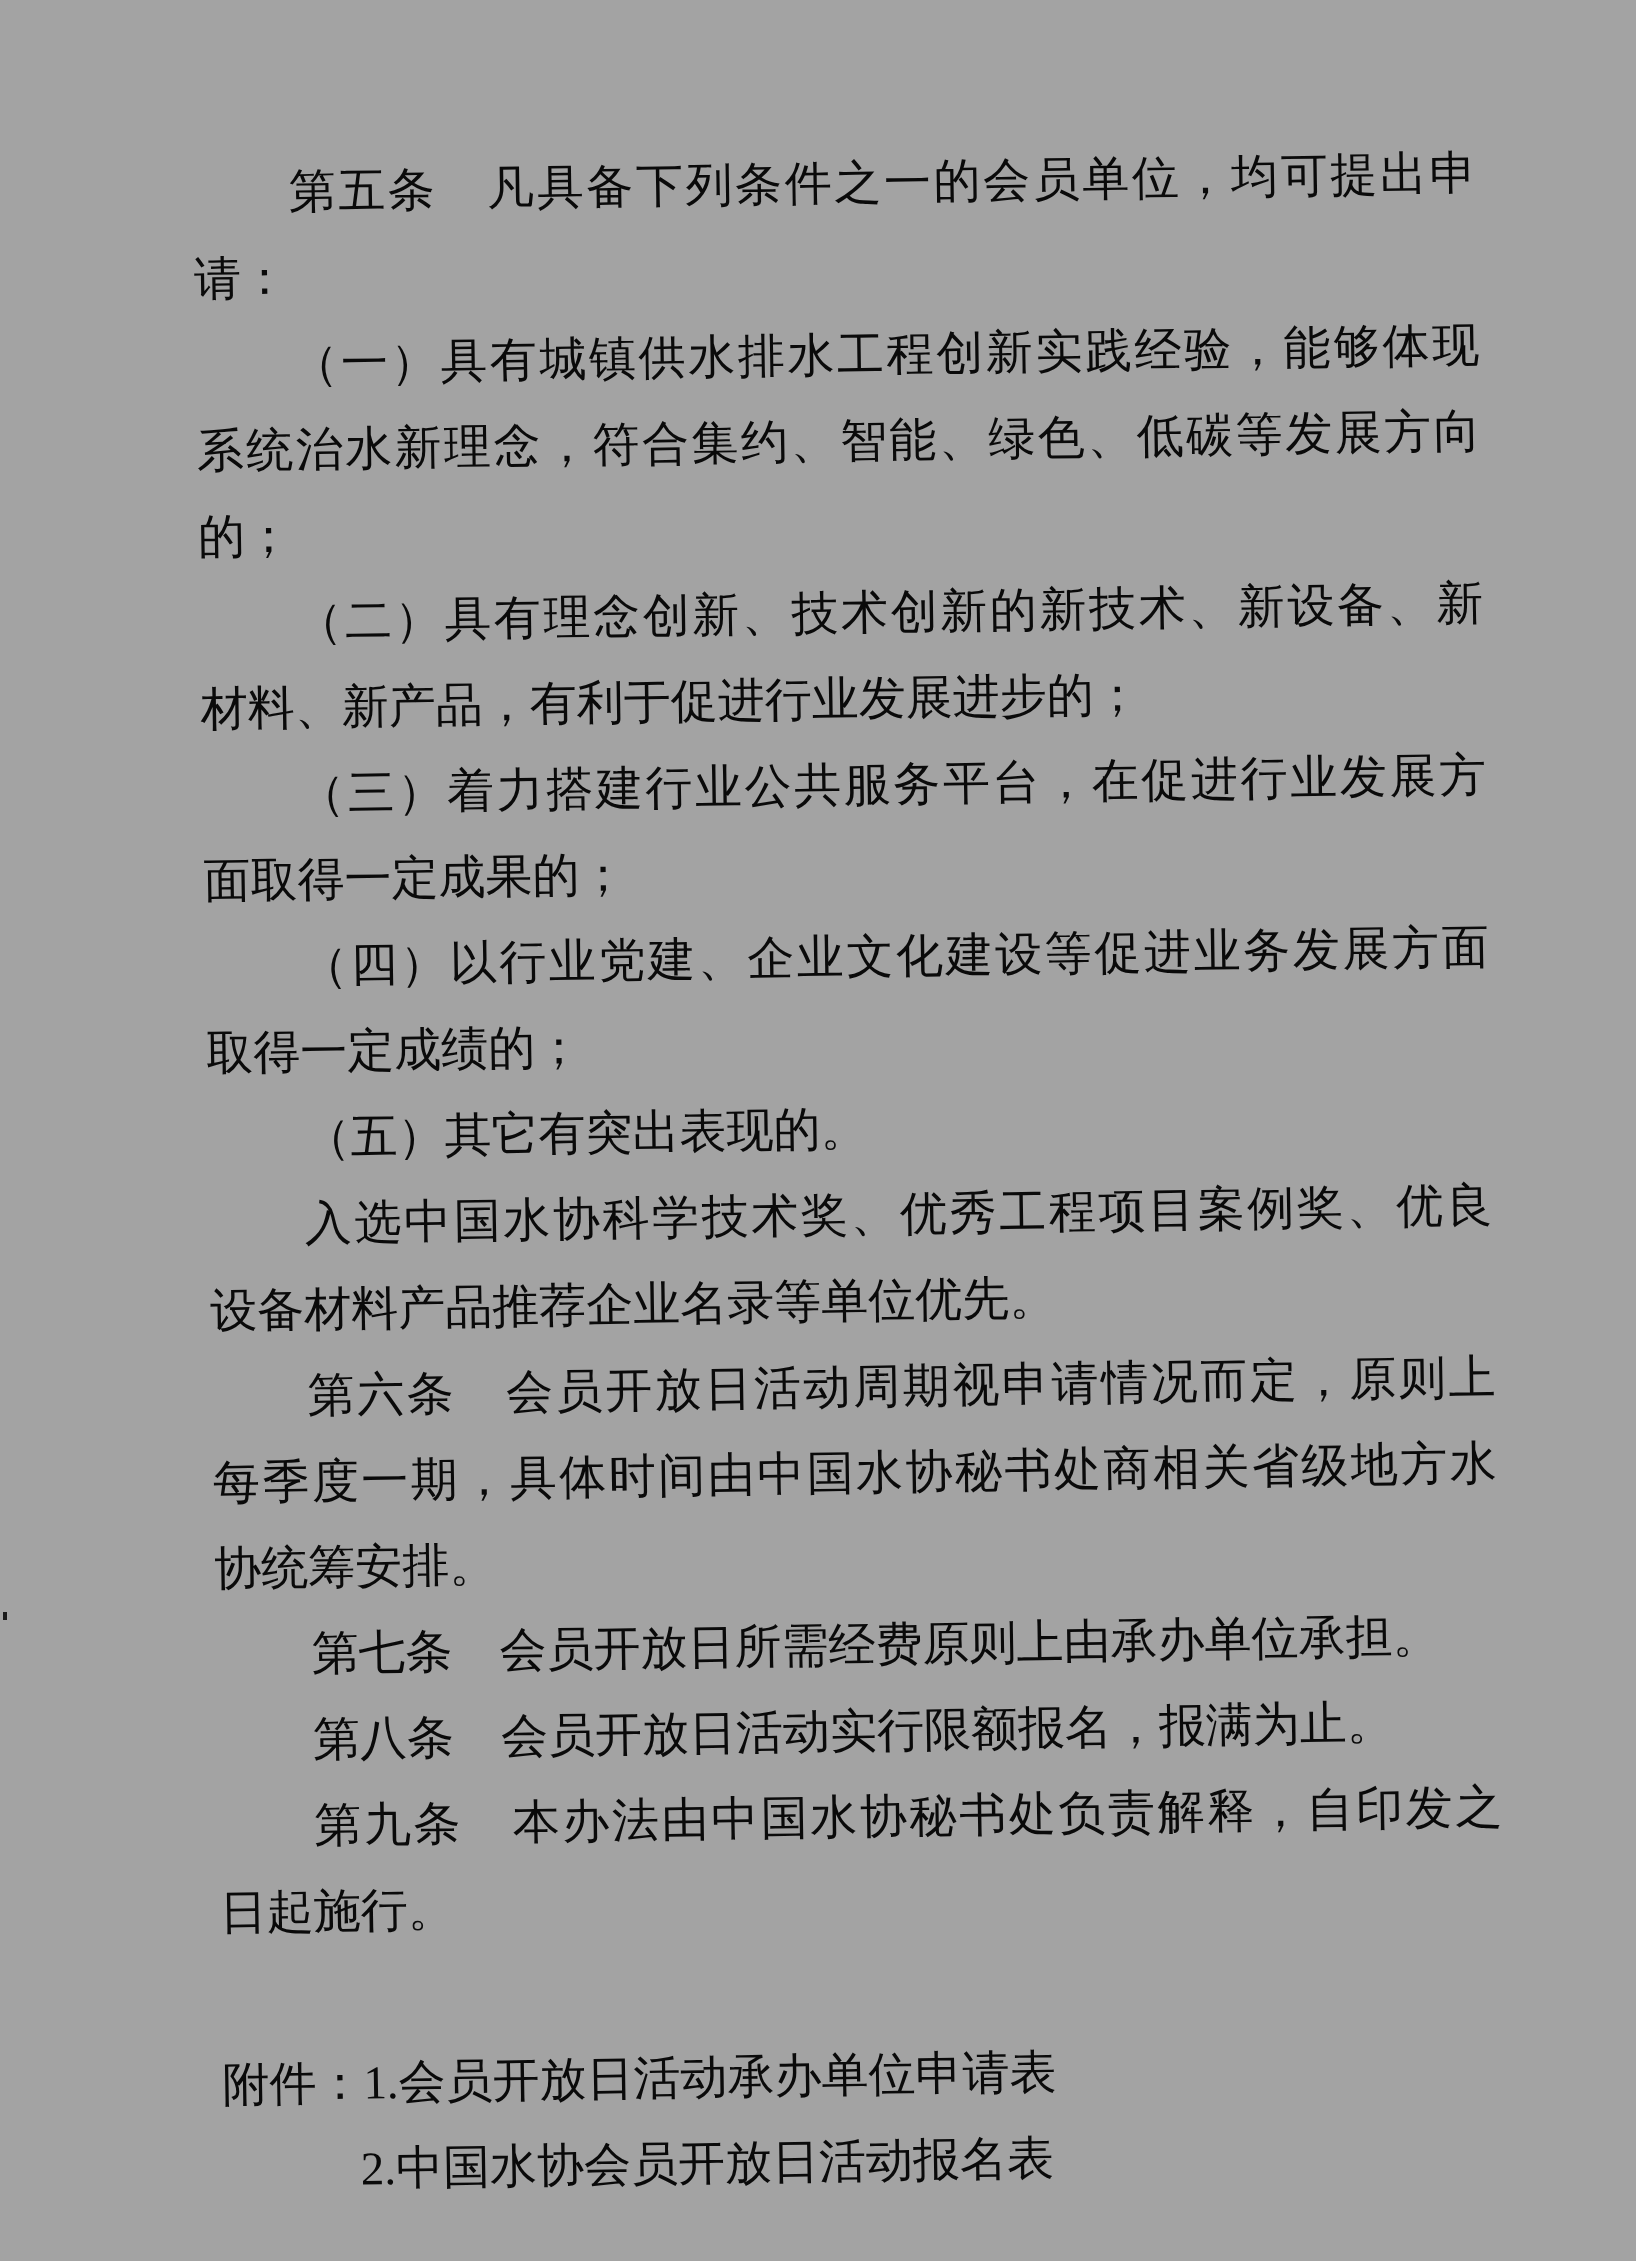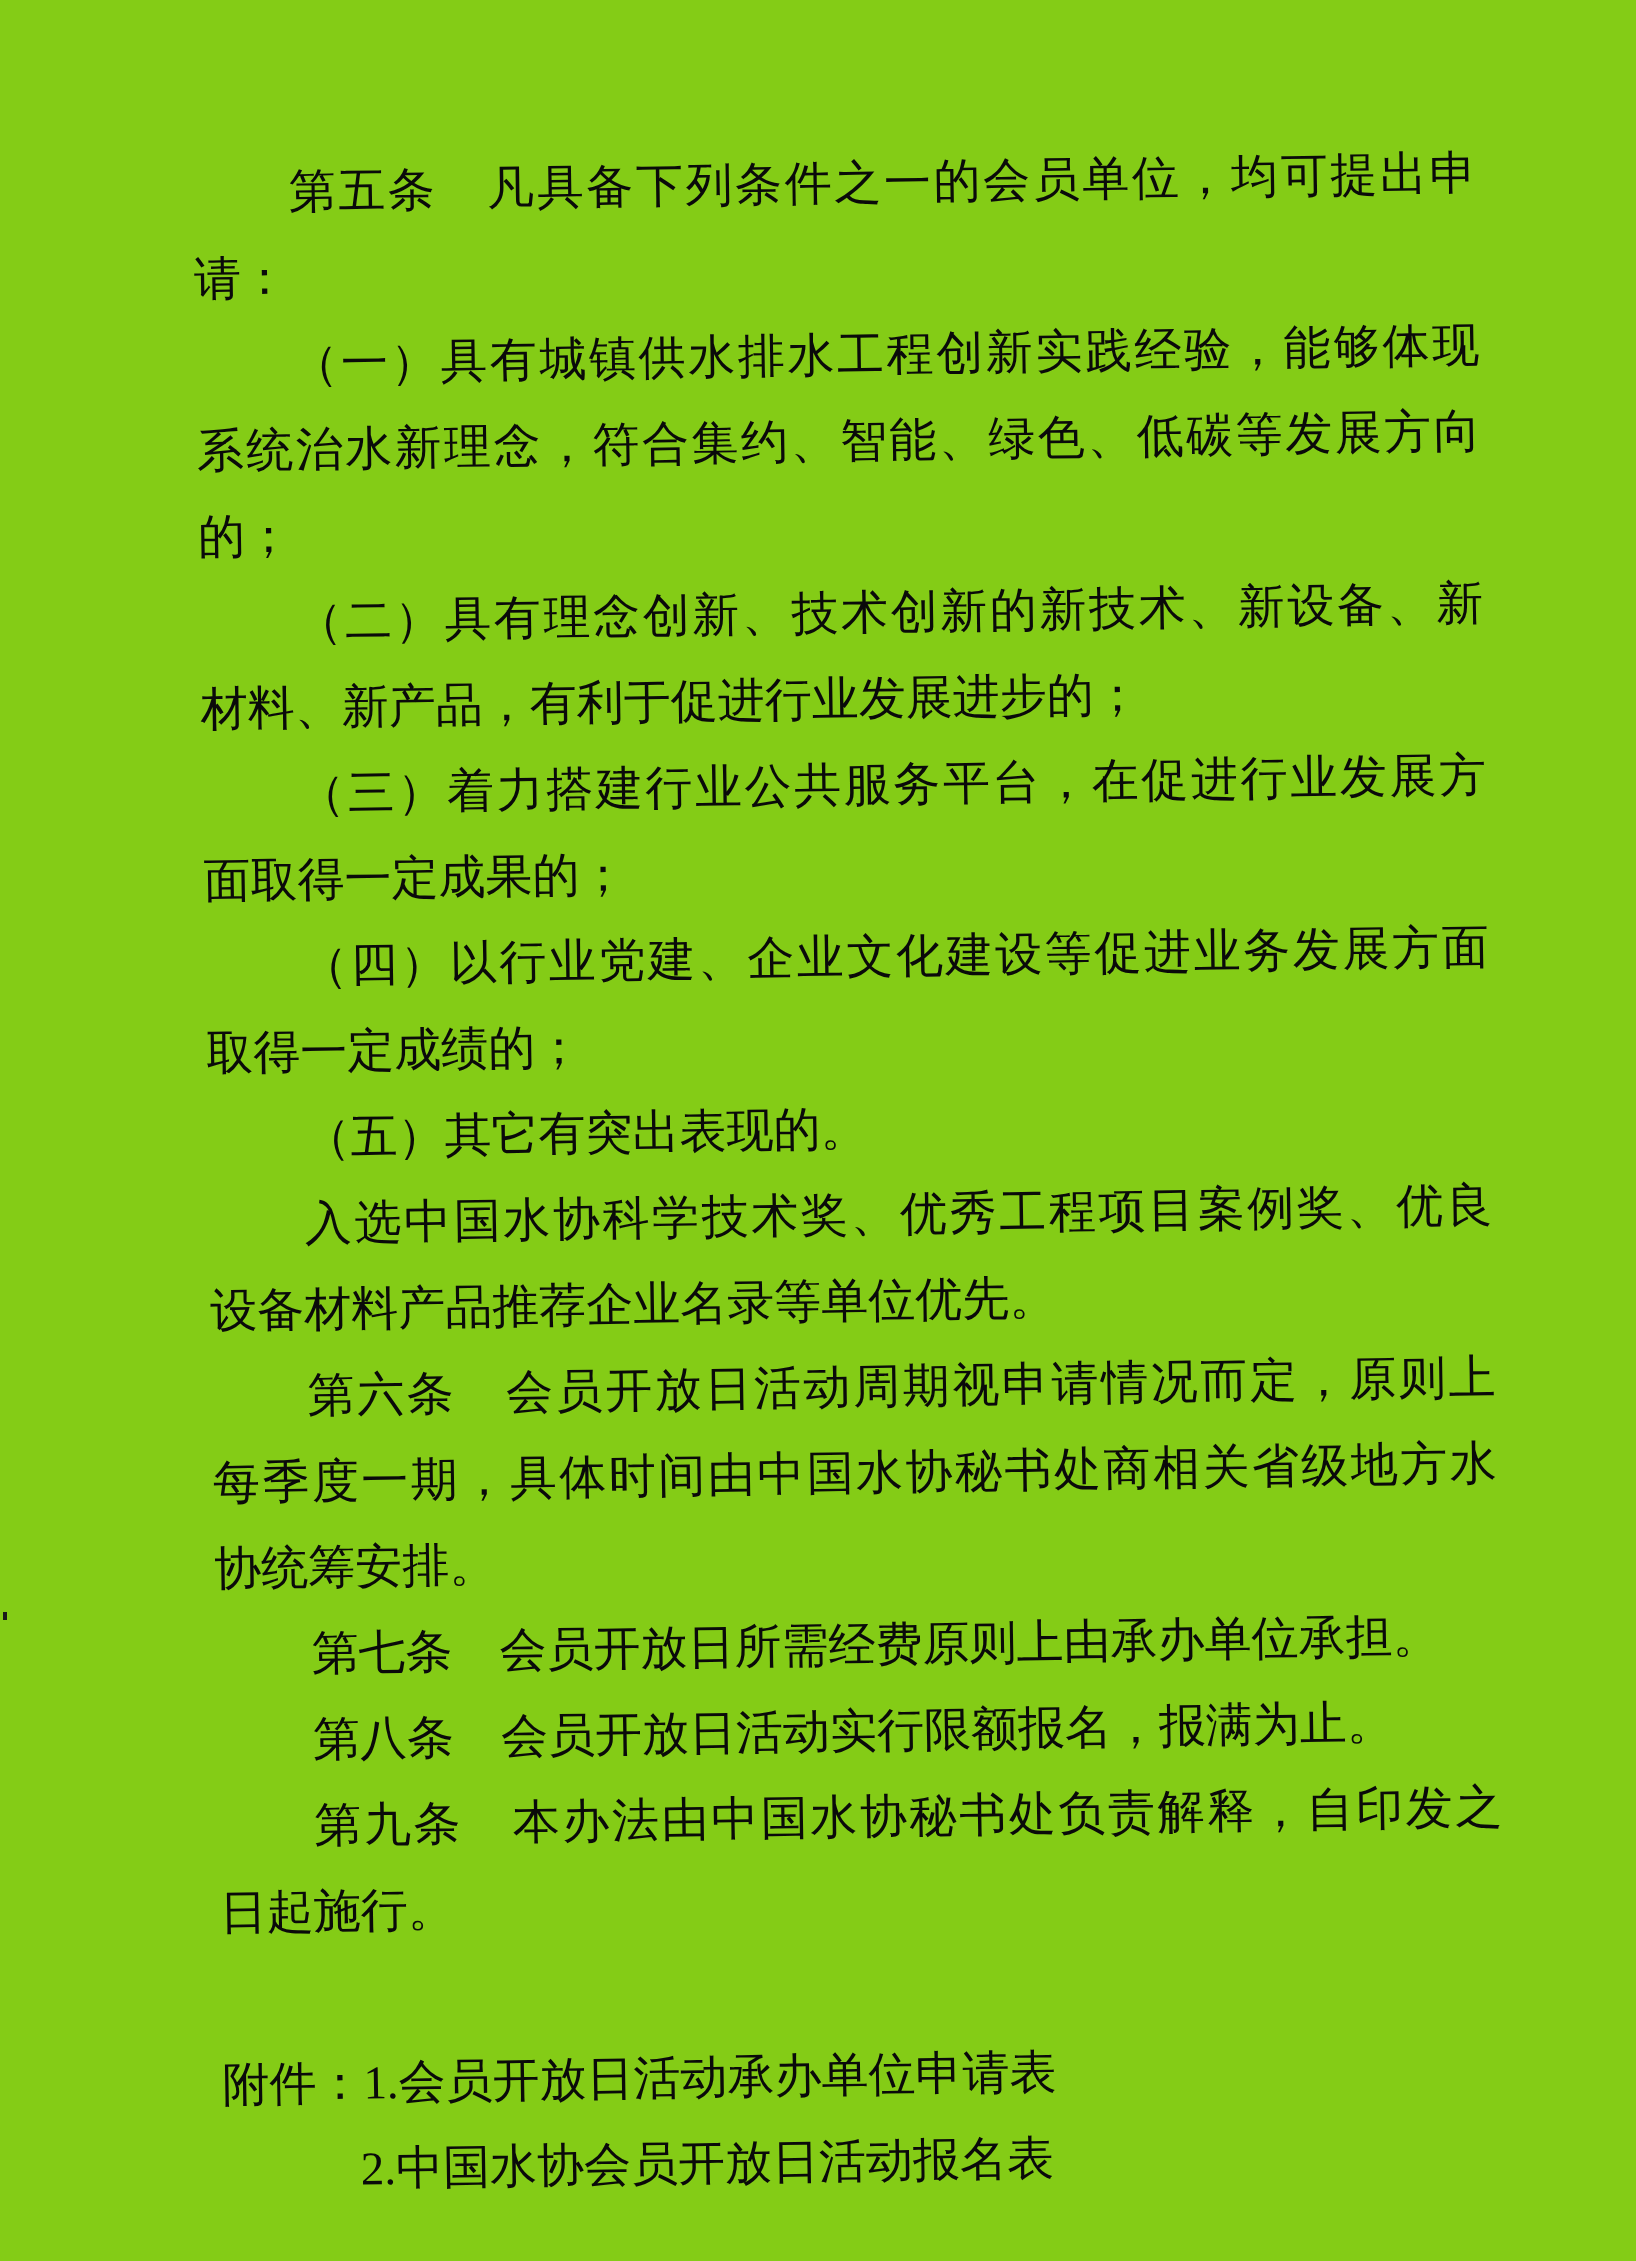--- a/index.html
+++ b/index.html
@@ -10,21 +10,21 @@
   body {
     position: relative;
     width: 1636px;
     height: 2261px;
     overflow: hidden;
     font-family: "Liberation Serif", "DejaVu Serif", serif;
   }
   .page {
     position: absolute;
     inset: 0;
-    background: #84cc16;
+    background: #a3a3a3;
   }
   .text-block {
     position: absolute;
     left: 192px;
     top: 150px;
     width: 1284px;
     transform: rotate(-0.9deg);
     transform-origin: 0 0;
     color: #0a0a0a;
     font-size: 47px;

